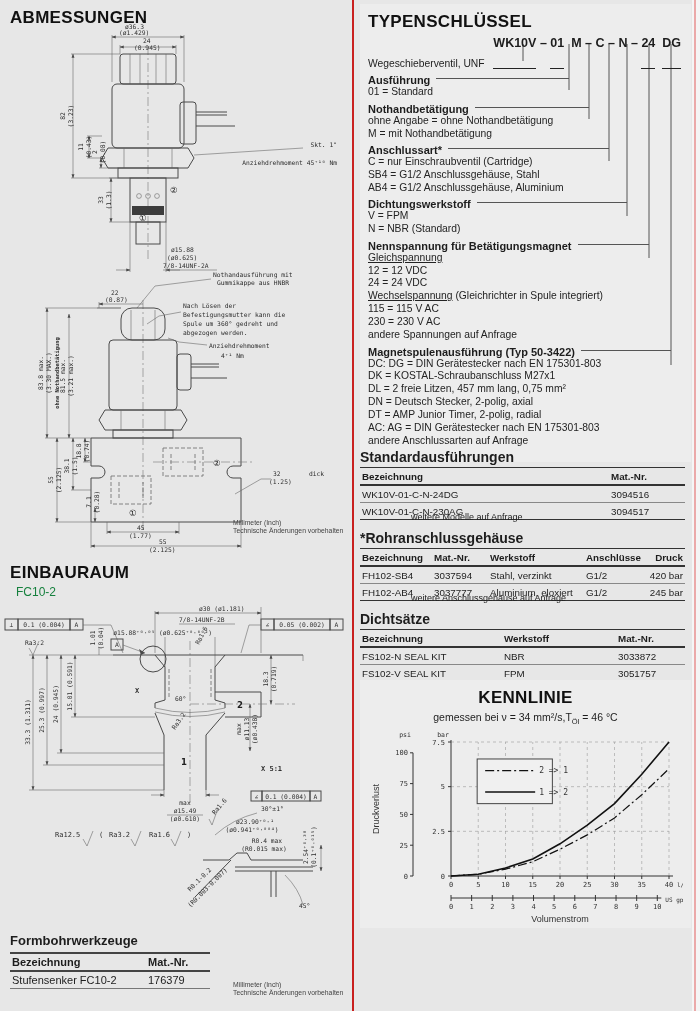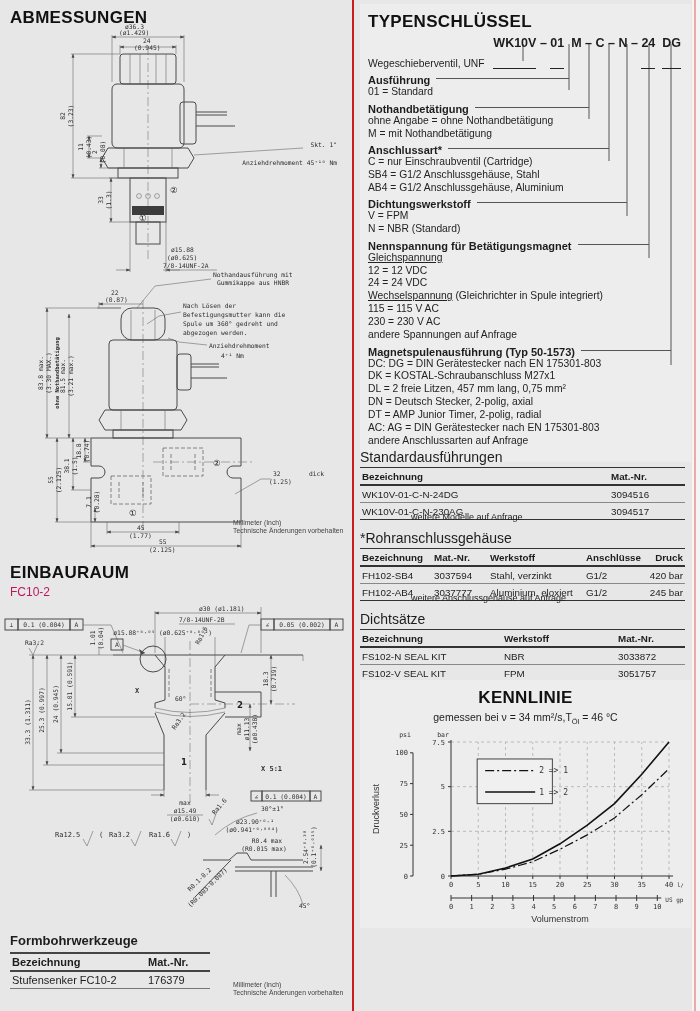--- a/index.html
+++ b/index.html
@@ -2,21 +2,21 @@
 <html><head>
 <meta charset="utf-8">
 <style>
   html,body{margin:0;padding:0;}
   .page{position:relative;width:700px;height:1011px;background:#e7e7e7;overflow:hidden;
         font-family:"Liberation Sans",sans-serif;color:#1d1d1d;}
   .rightstrip{position:absolute;right:0;top:0;width:8px;height:100%;background:#f5f5f5;}
   .vred{position:absolute;top:0;bottom:0;width:2px;background:#c9201f;}
   .vred2{position:absolute;top:0;bottom:0;width:2px;background:#eba9a9;}
   h1.sec{font-size:17px;font-weight:bold;letter-spacing:.3px;margin:0;color:#111;}
-  .subt{font-size:12px;color:#be185d;}
+  .subt{font-size:12px;color:#15803d;margin-left:6px;}
   
   .leftcol{position:absolute;left:0;top:0;width:348px;height:100%;}
   .abm-title{position:absolute;left:10px;top:8px;}
   .ein-title{position:absolute;left:10px;top:563px;}
   .ein-sub{position:absolute;left:10px;top:585px;}
   .fbw{position:absolute;left:10px;top:933px;width:200px;}
   .fbw .t{font-size:13px;font-weight:bold;margin-bottom:4px;}
   table.dtab{border-collapse:collapse;width:100%;font-size:11px;}
   table.dtab th{text-align:left;font-weight:bold;border-top:2px solid #444;border-bottom:2px solid #444;padding:2px 2px;}
   table.dtab td{border-bottom:1px solid #777;padding:2px 2px;}
@@ -36,21 +36,21 @@
   .typ{position:absolute;left:0;top:4px;width:315px;padding:8px;height:442px;}
   .typ h1{margin-bottom:2px;}
   .codeline{text-align:right;font-size:12.5px;font-weight:bold;margin:4px 2px 8px 0;white-space:pre;}
   .codeline .u{border-bottom:1.5px solid #222;padding-bottom:18px;}
   .tsec{position:relative;z-index:1;}
   .tlabel{display:flex;align-items:center;font-size:11px;font-weight:bold;margin-top:3.5px;}
   .tlabel .leader{flex:1;border-bottom:1px solid #555;margin:0 0 3px 6px;}
   .tline{font-size:10.3px;line-height:12.9px;color:#232323;}
   .uln{text-decoration:underline;}
   .typ svg.conn{position:absolute;left:0;top:0;z-index:0;}
-  .rhead{position:absolute;left:0;font-size:14px;font-weight:normal;}
+  .rhead{position:absolute;left:0;font-size:14px;font-weight:bold;}
   .rtab{position:absolute;left:0;width:325px;border-collapse:collapse;font-size:9.8px;}
   .rtab th{text-align:left;font-weight:bold;border-top:1.5px solid #333;border-bottom:2px solid #333;padding:2.5px 2px;}
   .rtab td{border-bottom:1px solid #888;padding:2.5px 2px;}
   .rtab tr.last td{border-bottom:1.5px solid #333;}
   .rfoot{position:absolute;left:6px;font-size:9px;color:#222;padding-left:45px;}
   .kenn{position:absolute;left:0;top:680px;width:315px;height:232px;padding:8px;text-align:center;}
   .kenn .sub{font-size:10.5px;margin-top:3px;}
   .kenn .sub sub{font-size:7.5px;}
 </style>
 </head>
@@ -510,21 +510,21 @@
           </div>
         <div class="tline uln">Gleichspannung</div>
         <div class="tline">12 = 12 VDC</div>
         <div class="tline">24 = 24 VDC</div>
         <div class="tline"><span class="uln">Wechselspannung</span><span> (Gleichrichter in Spule integriert)</span></div>
         <div class="tline">115 = 115 V AC</div>
         <div class="tline">230 = 230 V AC</div>
         <div class="tline">andere Spannungen auf Anfrage</div>
 
         <div class="tlabel">
-            <span>Magnetspulenausführung (Typ 50-1573)</span>
+            <span>Magnetspulenausführung (Typ 50-3422)</span>
             <span class="leader"></span>
             <span style="width:12px"></span>
           </div>
         <div class="tline">DC: DG = DIN Gerätestecker nach EN 175301-803</div>
         <div class="tline ind">DK = KOSTAL-Schraubanschluss M27x1</div>
         <div class="tline ind">DL = 2 freie Litzen, 457 mm lang, 0,75 mm²</div>
         <div class="tline ind">DN = Deutsch Stecker, 2-polig, axial</div>
         <div class="tline ind">DT = AMP Junior Timer, 2-polig, radial</div>
         <div class="tline">AC: AG = DIN Gerätestecker nach EN 175301-803</div>
         <div class="tline">andere Anschlussarten auf Anfrage</div>

